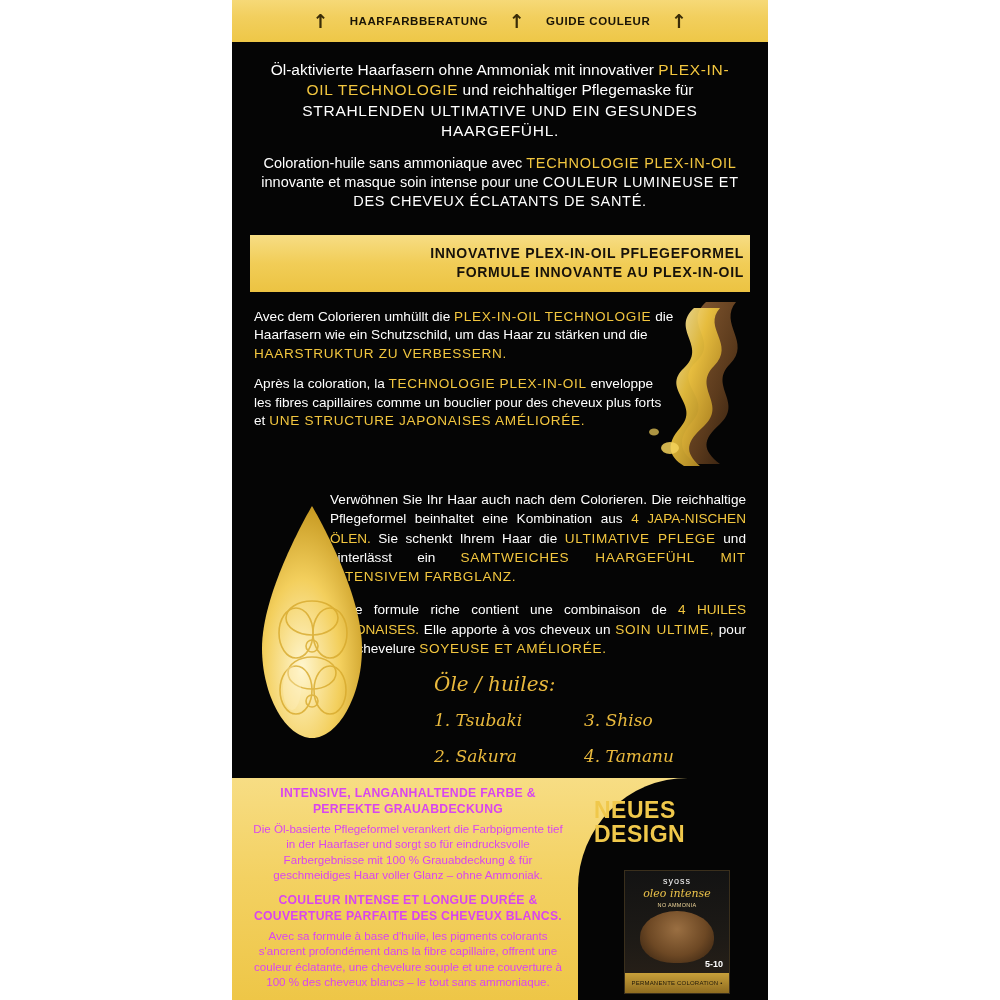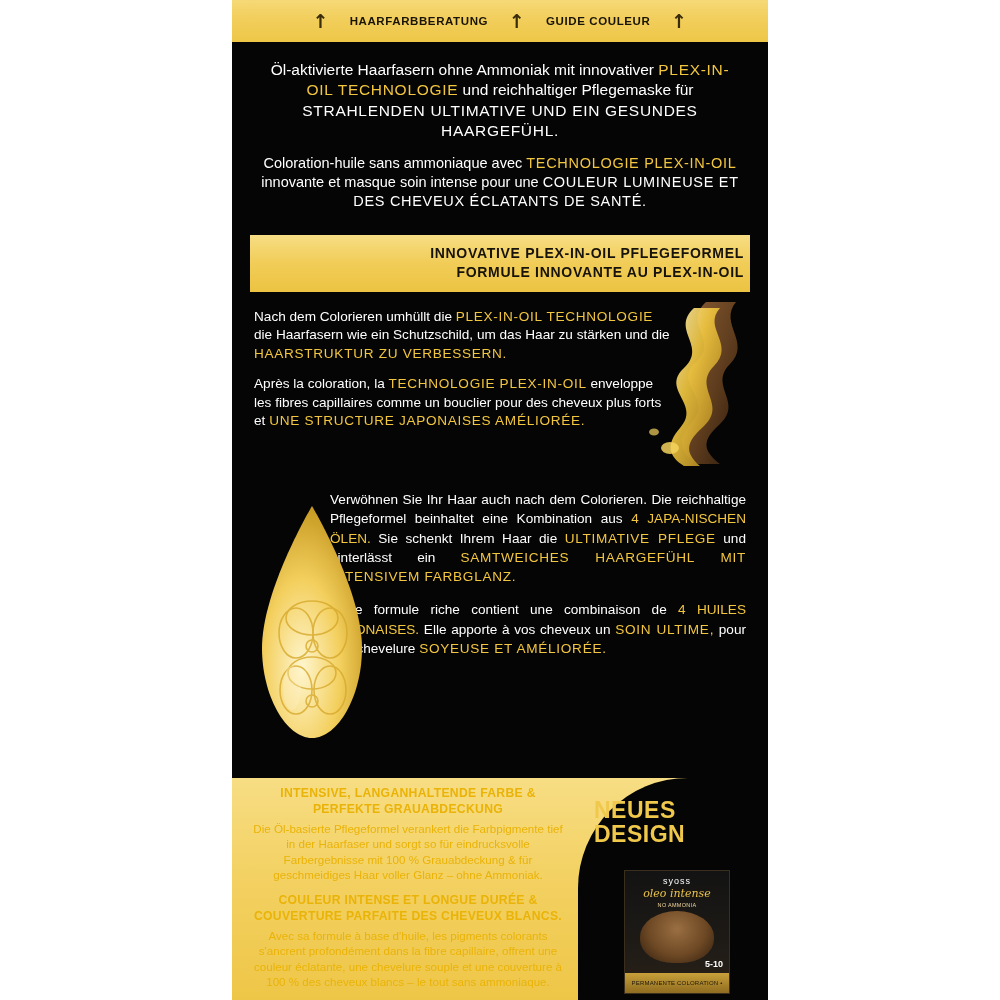--- a/index.html
+++ b/index.html
@@ -154,21 +154,21 @@
     right: 0; top: 0;
     width: 190px; height: 100%;
     background: #050505;
     border-top-left-radius: 110px;
   }
   .bottom .copy {
     position: absolute;
     left: 0; top: 8px;
     width: 352px;
     text-align: center;
-    color: #eab308;
+    color: #d946ef;
     padding: 0 20px;
     box-sizing: border-box;
   }
   .bottom .copy .h { font-weight: bold; font-size: 12.2px; line-height: 1.3; letter-spacing: .3px; }
   .bottom .copy .b { font-size: 11.6px; line-height: 1.34; margin-top: 3px; }
   .bottom .copy .gap { height: 10px; }
 
   .newdesign {
     position: absolute;
     right: 14px;
@@ -245,21 +245,21 @@
     </p>
   </div>
 
   <div class="goldbanner">
     <div>INNOVATIVE PLEX-IN-OIL PFLEGEFORMEL</div>
     <div>FORMULE INNOVANTE AU PLEX-IN-OIL</div>
   </div>
 
   <div class="sec2">
     <p>
-      <span>Nach dem Colorieren umhüllt die </span><span class="gold-ls">PLEX-IN-OIL TECHNOLOGIE</span><span> die Haarfasern wie ein Schutzschild, um das Haar zu stärken und die </span><span class="gold-ls">HAARSTRUKTUR ZU VERBESSERN.</span>
+      <span>Avec dem Colorieren umhüllt die </span><span class="gold-ls">PLEX-IN-OIL TECHNOLOGIE</span><span> die Haarfasern wie ein Schutzschild, um das Haar zu stärken und die </span><span class="gold-ls">HAARSTRUKTUR ZU VERBESSERN.</span>
     </p>
     <p>
       <span>Après la coloration, la </span><span class="gold-ls">TECHNOLOGIE PLEX-IN-OIL</span><span> enveloppe les fibres capillaires comme un bouclier pour des cheveux plus forts et </span><span class="gold-ls">UNE STRUCTURE JAPONAISES AMÉLIORÉE.</span>
     </p>
 
     <svg class="swirl" viewBox="0 0 150 170">
       <defs>
         <linearGradient id="gg" x1="0" y1="0" x2="1" y2="1">
           <stop offset="0%" stop-color="#fff3c0"></stop>
           <stop offset="40%" stop-color="#f0c640"></stop>
@@ -303,20 +303,31 @@
 
     <div class="txt">
       <p>
         <span>Verwöhnen Sie Ihr Haar auch nach dem Colorieren. Die reichhaltige Pflegeformel beinhaltet eine Kombination aus </span><span class="gold">4 JAPA-NISCHEN ÖLEN.</span><span> Sie schenkt Ihrem Haar die </span><span class="gold-ls">ULTIMATIVE PFLEGE</span><span> und hinterlässt ein </span><span class="gold-ls">SAMTWEICHES HAARGEFÜHL MIT INTENSIVEM FARBGLANZ.</span>
       </p>
       <p>
         <span>Cette formule riche contient une combinaison de </span><span class="gold">4 HUILES JAPONAISES.</span><span> Elle apporte à vos cheveux un </span><span class="gold-ls">SOIN ULTIME,</span><span> pour une chevelure </span><span class="gold-ls">SOYEUSE ET AMÉLIORÉE.</span>
       </p>
     </div>
 
+    <div class="oils">
+      <div class="head">Öle / huiles:</div>
+      <div class="row">
+        <span>1. Tsubaki</span>
+        <span>3. Shiso</span>
+      </div>
+      <div class="row">
+        <span>2. Sakura</span>
+        <span>4. Tamanu</span>
+      </div>
+    </div>
   </div>
 
   <div class="bottom">
     <div class="goldpanel"></div>
     <div class="blackcorner"></div>
 
     <div class="copy">
       <div class="h" style="white-space:pre-line">INTENSIVE, LANGANHALTENDE FARBE &amp;
 PERFEKTE GRAUABDECKUNG</div>
       <div class="b">Die Öl-basierte Pflegeformel verankert die Farbpigmente tief in der Haarfaser und sorgt so für eindrucksvolle Farbergebnisse mit 100 % Grauabdeckung &amp; für geschmeidiges Haar voller Glanz – ohne Ammoniak.</div>

